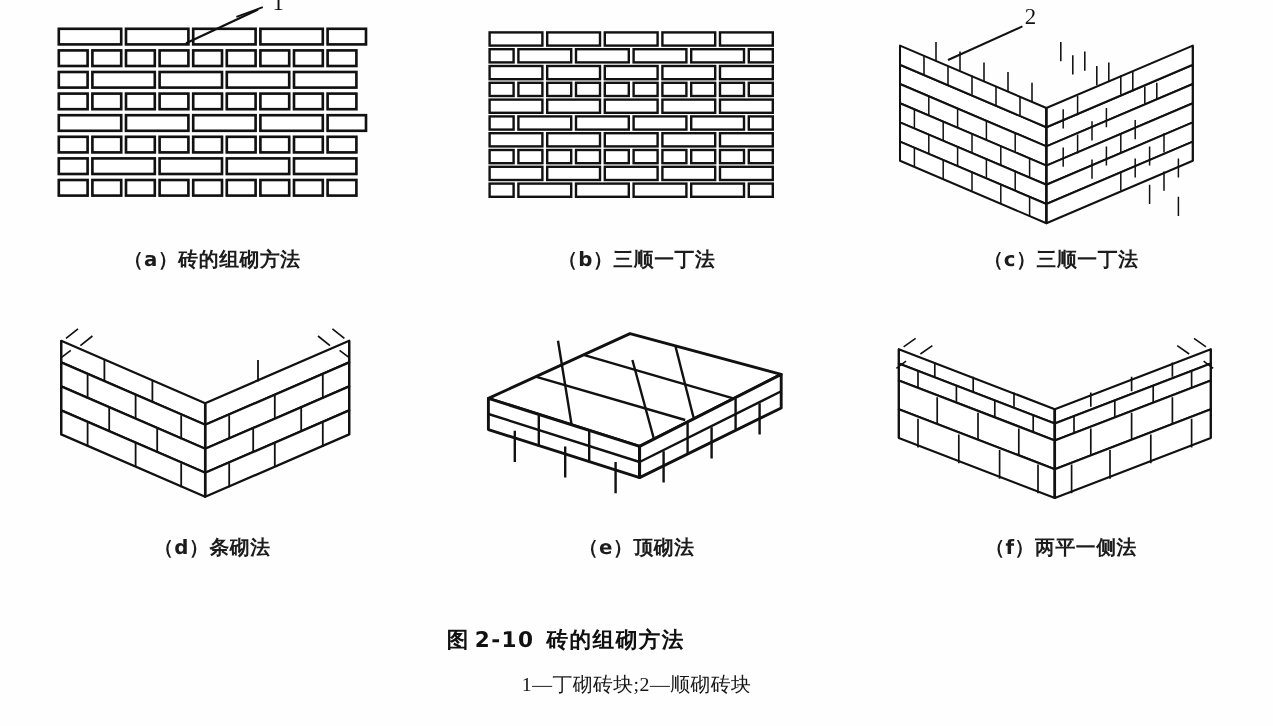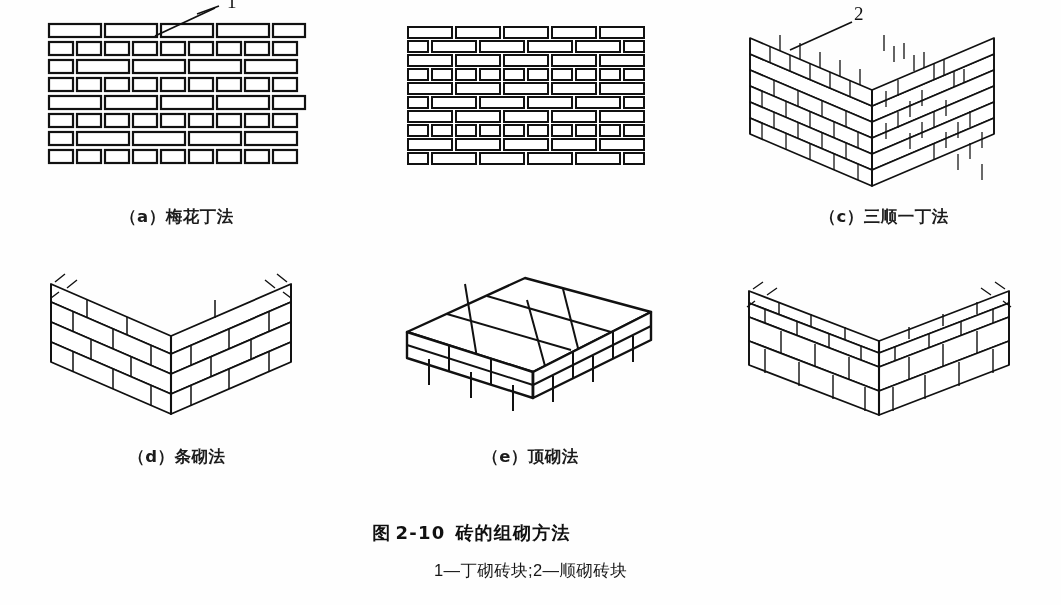--- a/index.html
+++ b/index.html
@@ -80,21 +80,21 @@
   .main-caption .cap-num { margin: 0 10px 0 4px; }
   .legend-line {
     position: absolute;
     left: 0;
     top: 560px;
     width: 1061px;
     text-align: center;
     font-size: 16.5px;
     letter-spacing: 0.4px;
     color: #151515;
-    font-family: Liberation Sans, sans-serif;
+    font-family: Liberation Serif, serif;
     white-space: nowrap;
   }
   .callout-num {
     font-family: "Liberation Serif", "DejaVu Serif", serif;
     font-size: 19px;
     fill: #111;
   }
 </style>
 </head>
 <body>
@@ -194,21 +194,21 @@
             </g>
           </g>
 
           <g>
             <path d="M 108 16 L 168 -12" stroke="#111" stroke-width="1.8" fill="none"></path>
             <path d="M 150 -6 L 172 -14" stroke="#111" stroke-width="1.6" fill="none"></path>
             <text class="callout-num" x="180" y="-12">1</text>
           </g>
         </svg>
       </div>
-      <div class="fig-caption">（a）梅花丁法</div>
+      <div class="fig-caption">（a）砖的组砌方法</div>
     </div>
 
     <div class="fig-cell">
       <div class="fig-art">
         <svg width="248" height="152" viewBox="0 0 248 152">
           <g stroke="#111" stroke-width="2" fill="#ffffff">
 
             <g>
                 <rect x="2" y="3" width="44" height="11"></rect>
                 <rect x="50" y="3" width="44" height="11"></rect>
@@ -297,20 +297,21 @@
                 <rect x="2" y="129" width="20" height="11"></rect>
                 <rect x="26" y="129" width="44" height="11"></rect>
                 <rect x="74" y="129" width="44" height="11"></rect>
                 <rect x="122" y="129" width="44" height="11"></rect>
                 <rect x="170" y="129" width="44" height="11"></rect>
                 <rect x="218" y="129" width="20" height="11"></rect>
               </g>
           </g>
         </svg>
       </div>
+      <div class="fig-caption">（b）三顺一丁法</div>
     </div>
 
     <div class="fig-cell">
       <div class="fig-art">
         <svg width="280" height="180" viewBox="0 0 280 180">
           <g stroke="#111" stroke-width="1.7" fill="#ffffff" stroke-linejoin="round">
 
             <g>
               <path d="M6 44 L128 96 L128 112 L6 60 Z"></path>
               <path d="M6 28 L128 80 L128 96 L6 44 Z"></path>
@@ -482,20 +483,21 @@
             <path d="M140 84 L140 158" stroke-width="2.1" fill="none"></path>
             <path d="M10 34 L10 108" stroke-width="1.6" fill="none"></path>
             <path d="M270 34 L270 108" stroke-width="1.6" fill="none"></path>
             <g stroke-width="1.3" fill="none">
               <path d="M14 32 L24 25 M28 38 L38 31 M16 44 L8 50"></path>
               <path d="M266 32 L256 25 M252 38 L242 31 M264 44 L272 50"></path>
             </g>
           </g>
         </svg>
       </div>
+      <div class="fig-caption">（f）两平一侧法</div>
     </div>
 
   </div>
 
   <div class="main-caption">
     <span>图</span><span class="cap-num">2-10</span><span>砖的组砌方法</span>
   </div>
 
   <div class="legend-line">1—丁砌砖块;2—顺砌砖块</div>
 

